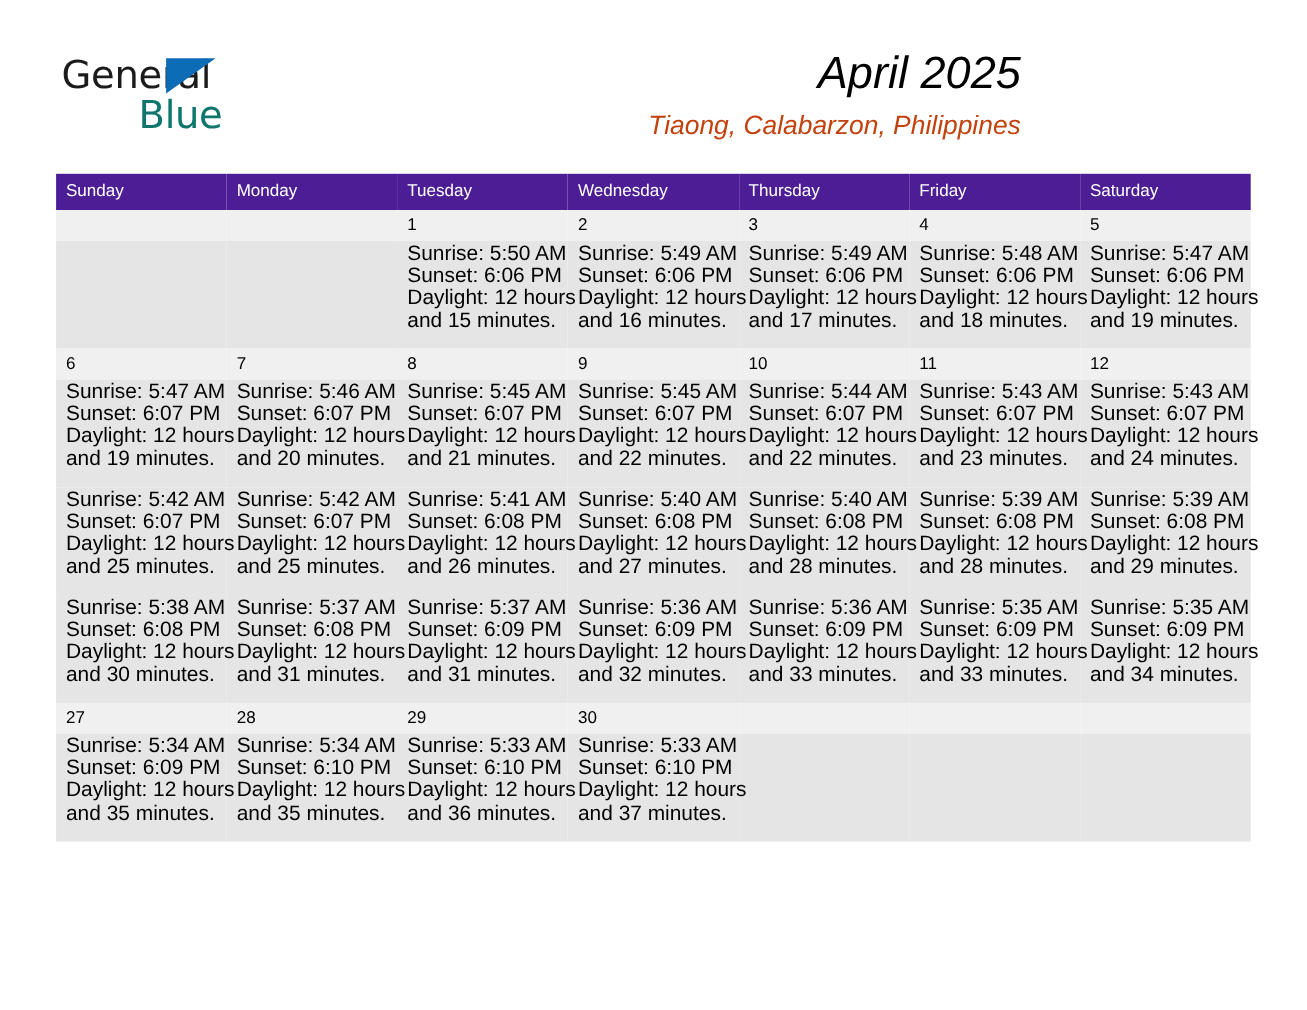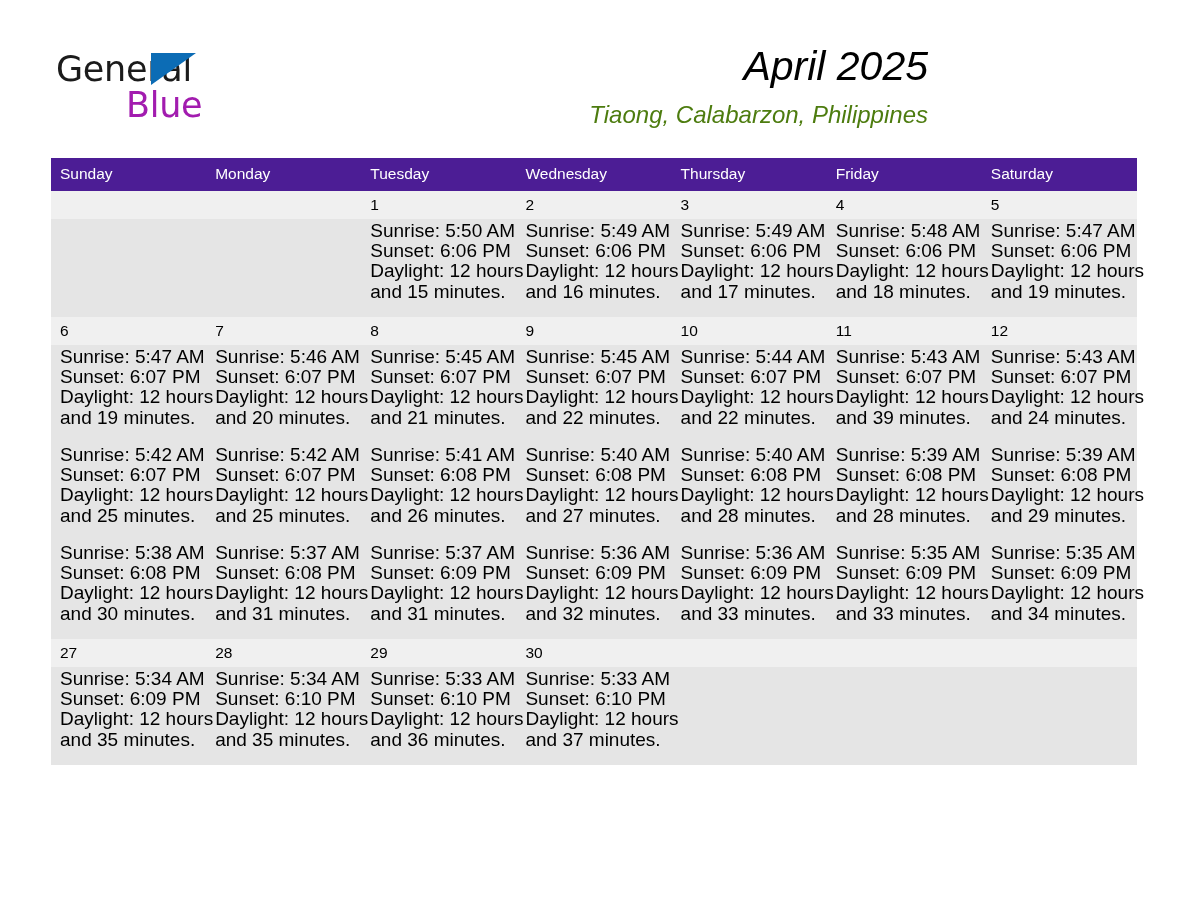--- a/index.html
+++ b/index.html
@@ -54,21 +54,21 @@
     border-left: 45px solid #0c6cb5;
     border-bottom: 32px solid transparent;
   }
   .logo-line2 {
     display: block;
     margin-left: 70px;
     margin-top: -2px;
     font-size: 35px;
     line-height: 38px;
     letter-spacing: -0.3px;
-    color: #a21caf;
+    color: #0f766e;
     font-family: "DejaVu Sans", sans-serif;
     font-weight: 400;
   }
 
   .title-block {
     position: absolute;
     right: 56px;
     top: 42px;
     text-align: right;
     font-style: italic;
@@ -78,21 +78,21 @@
     line-height: 48px;
     font-weight: 400;
     color: #000000;
     white-space: nowrap;
   }
   .cal-subtitle {
     margin-top: 11px;
     font-size: 24px;
     line-height: 28px;
     font-weight: 400;
-    color: #4d7c0f;
+    color: #c2410c;
     white-space: nowrap;
   }
 
   
   .calendar {
     position: absolute;
     left: 51px;
     top: 158px;
     width: 1086px;
     border-collapse: collapse;
@@ -259,21 +259,21 @@
           <td class="detail-cell">
             <span class="detail-line">Sunrise: 5:44 AM</span>
             <span class="detail-line">Sunset: 6:07 PM</span>
             <span class="detail-line">Daylight: 12 hours</span>
             <span class="detail-line">and 22 minutes.</span>
           </td>
           <td class="detail-cell">
             <span class="detail-line">Sunrise: 5:43 AM</span>
             <span class="detail-line">Sunset: 6:07 PM</span>
             <span class="detail-line">Daylight: 12 hours</span>
-            <span class="detail-line">and 39 minutes.</span>
+            <span class="detail-line">and 23 minutes.</span>
           </td>
           <td class="detail-cell">
             <span class="detail-line">Sunrise: 5:43 AM</span>
             <span class="detail-line">Sunset: 6:07 PM</span>
             <span class="detail-line">Daylight: 12 hours</span>
             <span class="detail-line">and 24 minutes.</span>
           </td>
         </tr>
       </tbody>
       <tbody>

